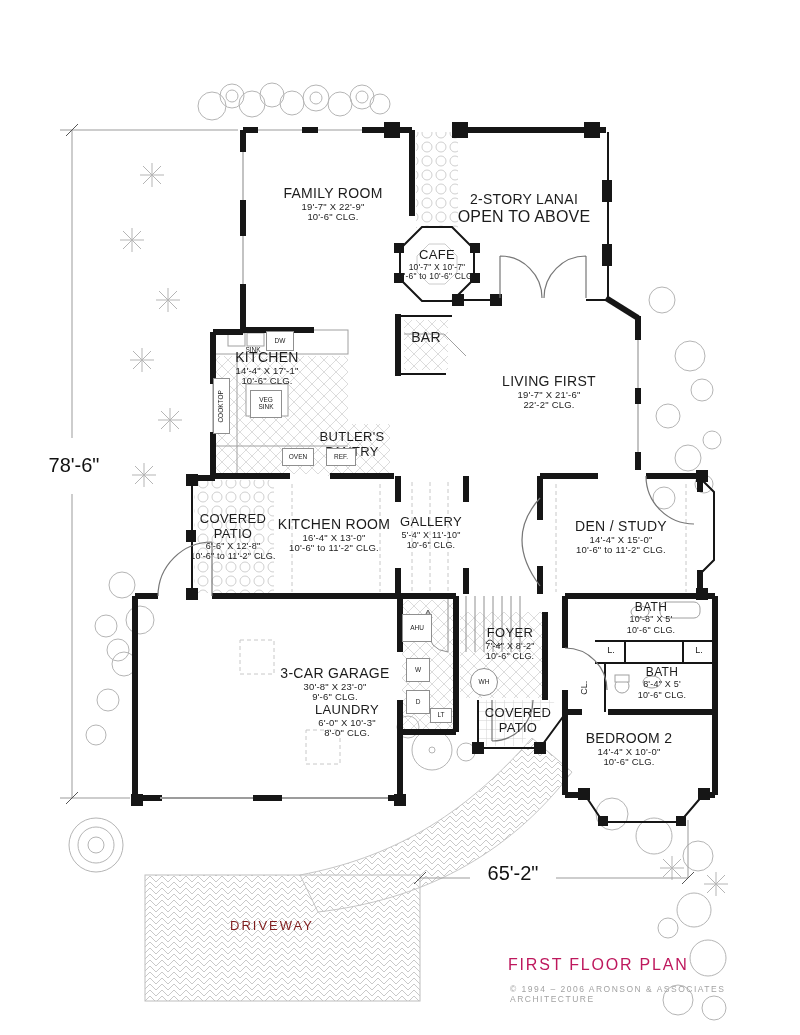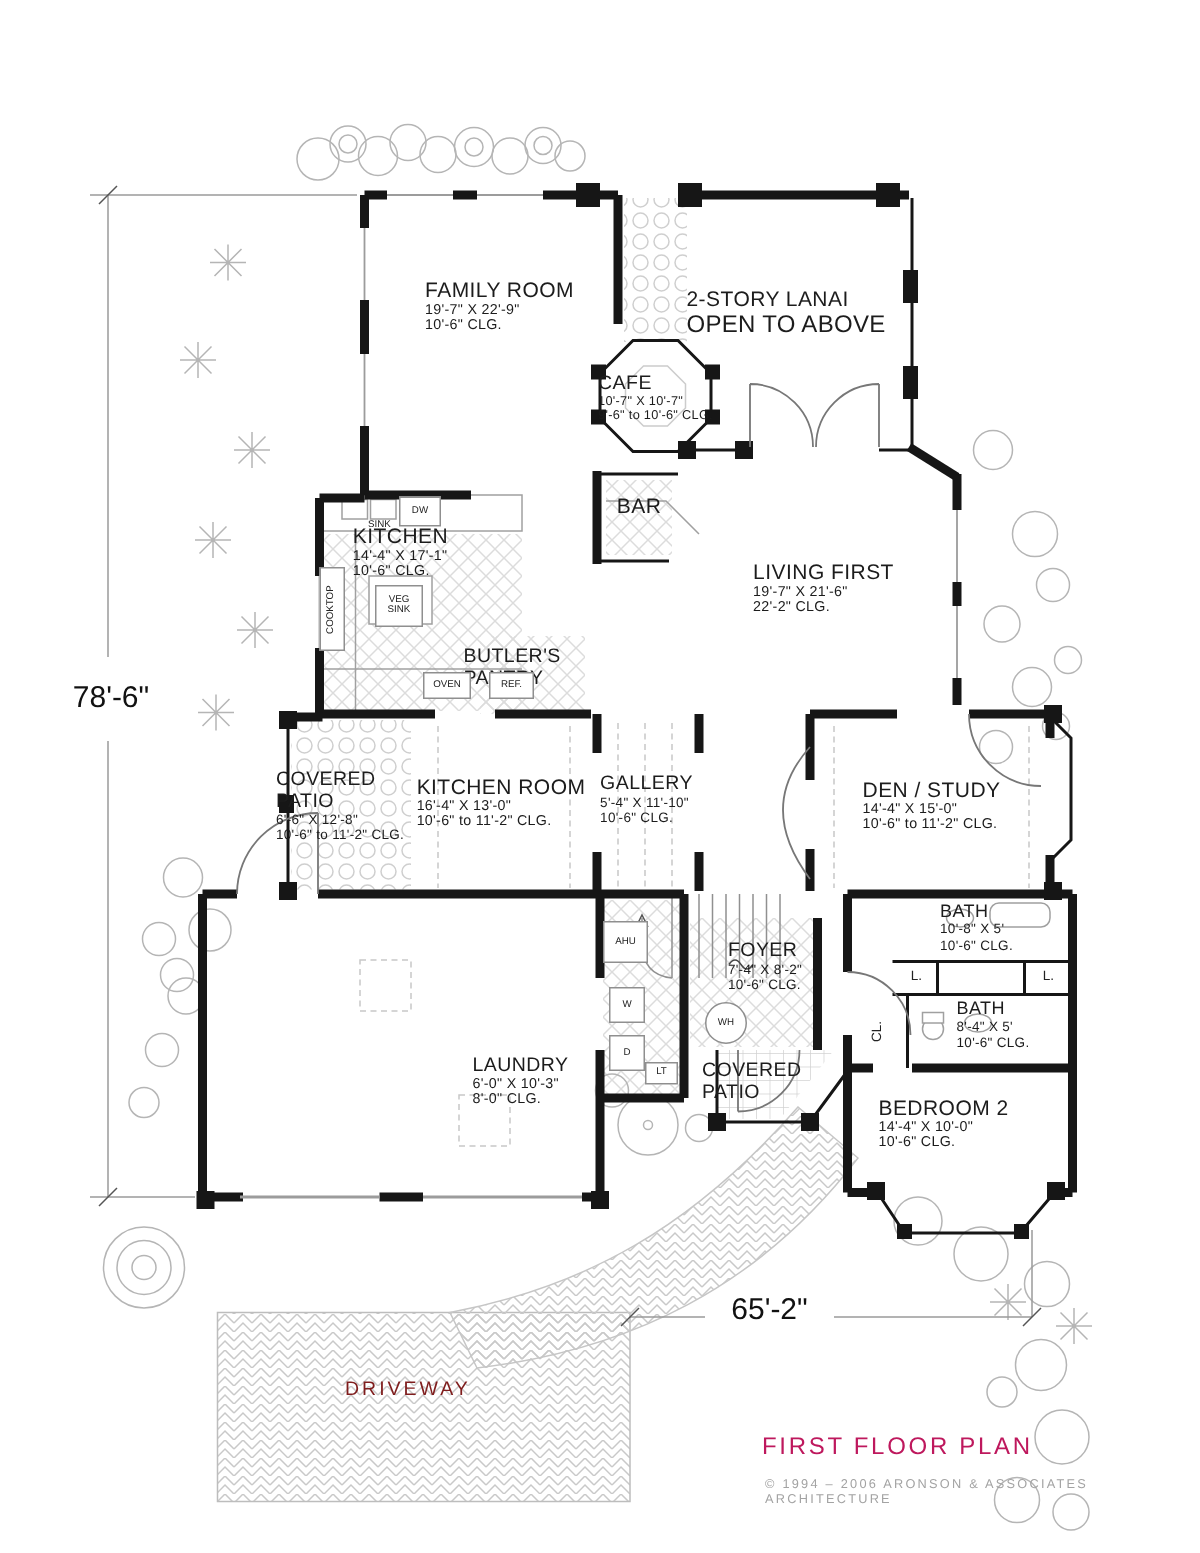--- a/index.html
+++ b/index.html
@@ -1,19 +1,19 @@
 <!DOCTYPE html>
 <html><head>
 <meta charset="utf-8">
 <style>
   html,body{margin:0;padding:0;background:#fff}
   .stage{position:relative;width:800px;height:1035px;background:#fff;overflow:hidden;
          font-family:"Liberation Sans",sans-serif;color:#1c1c1c}
   .stage svg{position:absolute;left:0;top:0}
-  .lbl{position:absolute;transform:translateX(-50%);text-align:left;line-height:1.12;white-space:nowrap;z-index:3}
+  .lbl{position:absolute;transform:translateX(-50%);text-align:center;line-height:1.12;white-space:nowrap;z-index:3}
   .lbl.wrap{white-space:normal}
   .rn{font-size:14px;letter-spacing:.3px}
   .rs{font-size:9.5px;letter-spacing:.2px}
   .sm .rn{font-size:12px}
   .md .rn{font-size:13px}
   .fx{position:absolute;border:1px solid #8f8f8f;background:#fff;display:flex;align-items:center;
       justify-content:center;font-size:6.5px;color:#222;z-index:3;text-align:center;line-height:1.05}
   .fx.nb{border:none;background:transparent}
   .fx.round{border-radius:50%}
   .fx.rot span{transform:rotate(-90deg);white-space:nowrap}
@@ -299,20 +299,25 @@
 <div class="lbl sm" style="left:662px;top:666px">
   <div class="rn">BATH</div>
   <div class="rs" style="font-size:9px">8'-4" X 5'</div>
   <div class="rs" style="font-size:9px">10'-6" CLG.</div>
 </div>
 <div class="lbl" style="left:629px;top:731px">
   <div class="rn">BEDROOM 2</div>
   <div class="rs">14'-4" X 10'-0"</div>
   <div class="rs">10'-6" CLG.</div>
 </div>
+<div class="lbl" style="left:335px;top:666px">
+  <div class="rn">3-CAR GARAGE</div>
+  <div class="rs">30'-8" X 23'-0"</div>
+  <div class="rs">9'-6" CLG.</div>
+</div>
 <div class="lbl md" style="left:510px;top:626px">
   <div class="rn">FOYER</div>
   <div class="rs" style="font-size:9px">7'-4" X 8'-2"</div>
   <div class="rs" style="font-size:9px">10'-6" CLG.</div>
 </div>
 <div class="lbl md" style="left:347px;top:703px">
   <div class="rn">LAUNDRY</div>
   <div class="rs">6'-0" X 10'-3"</div>
   <div class="rs">8'-0" CLG.</div>
 </div>

